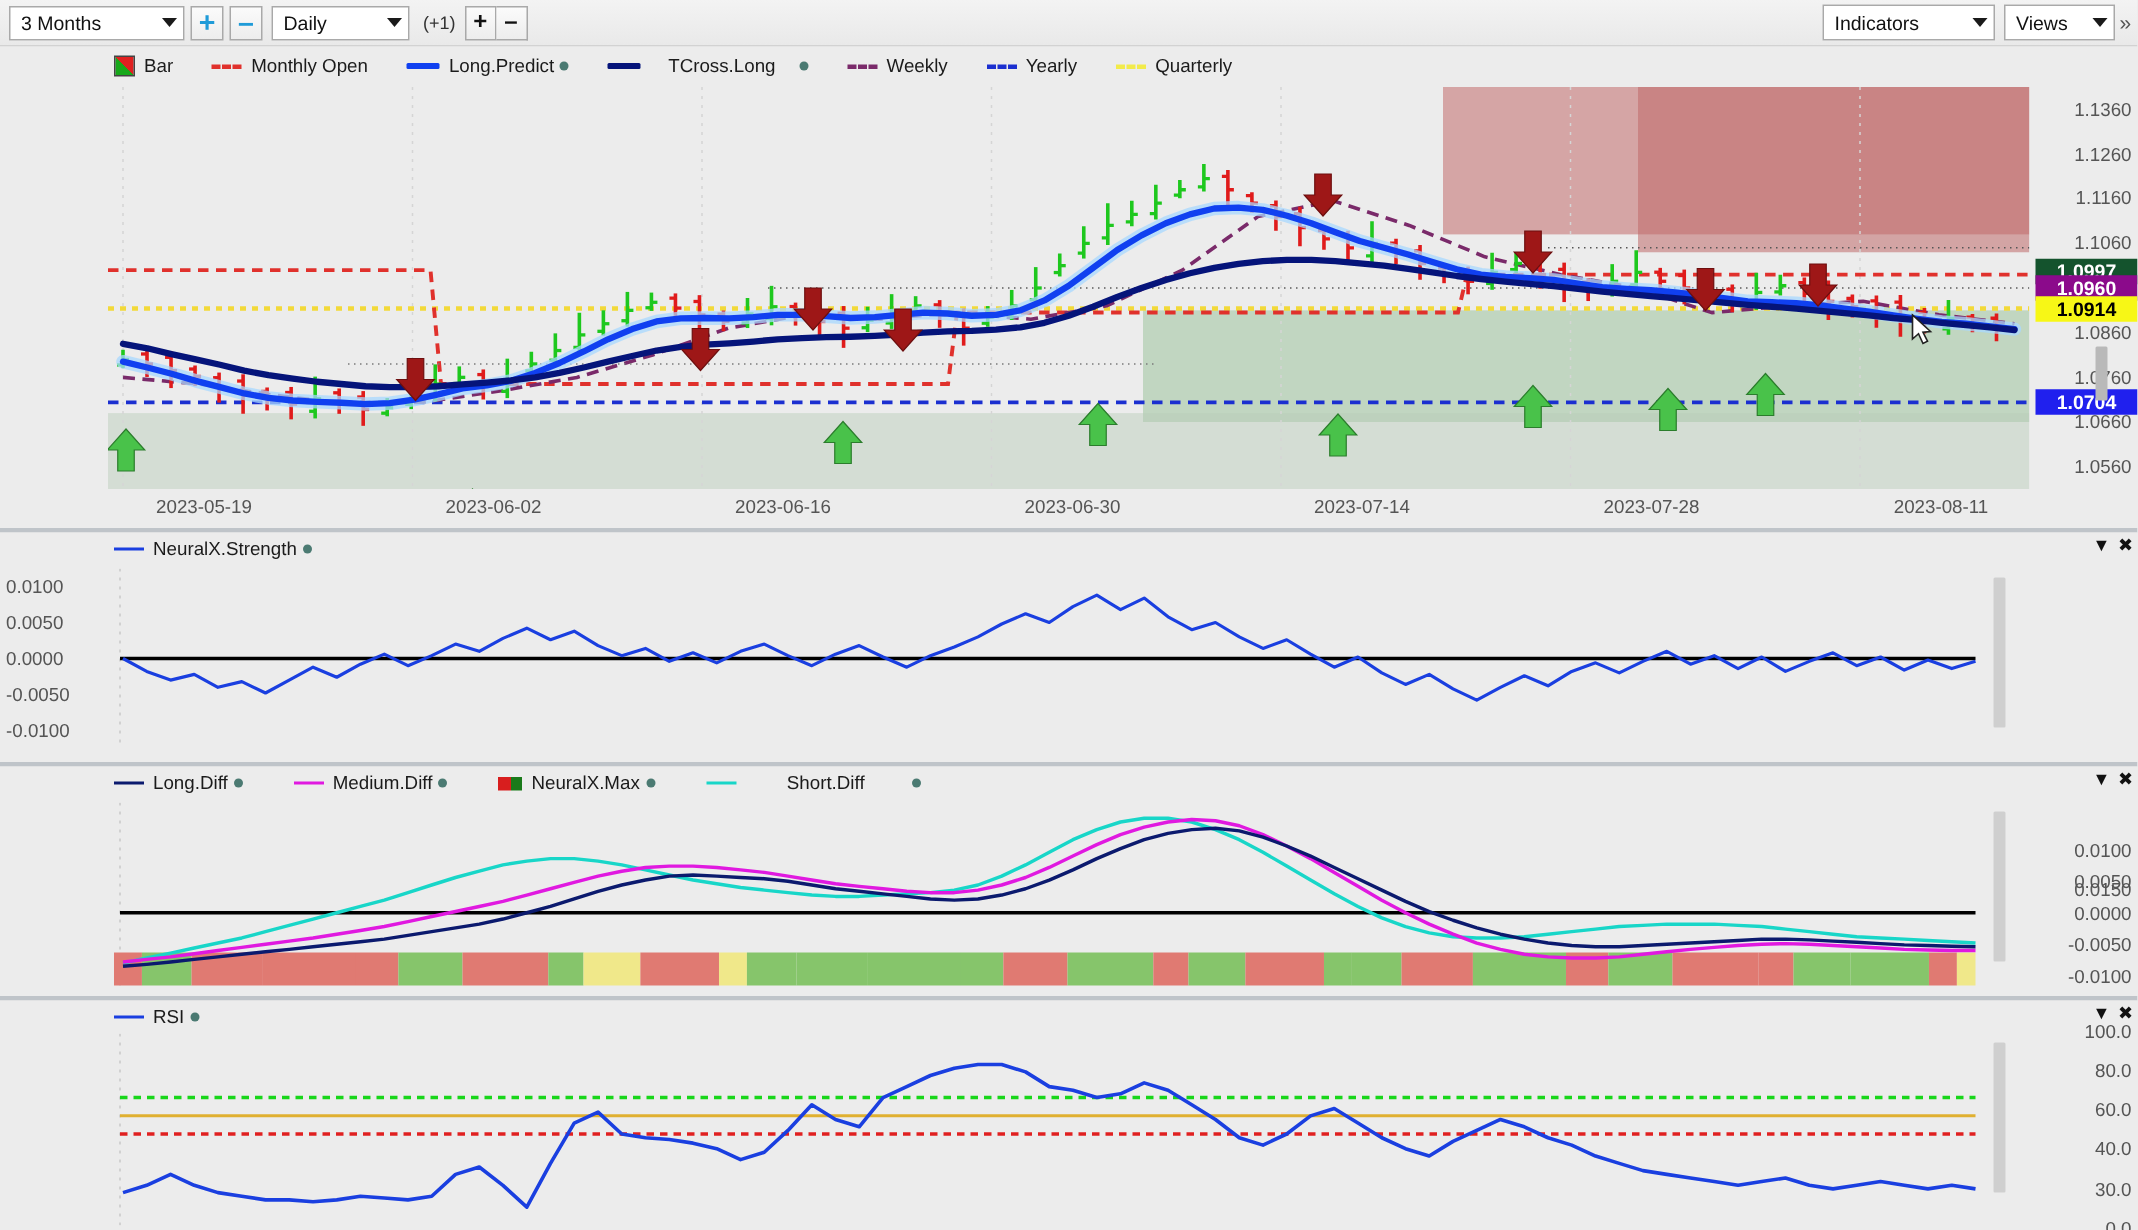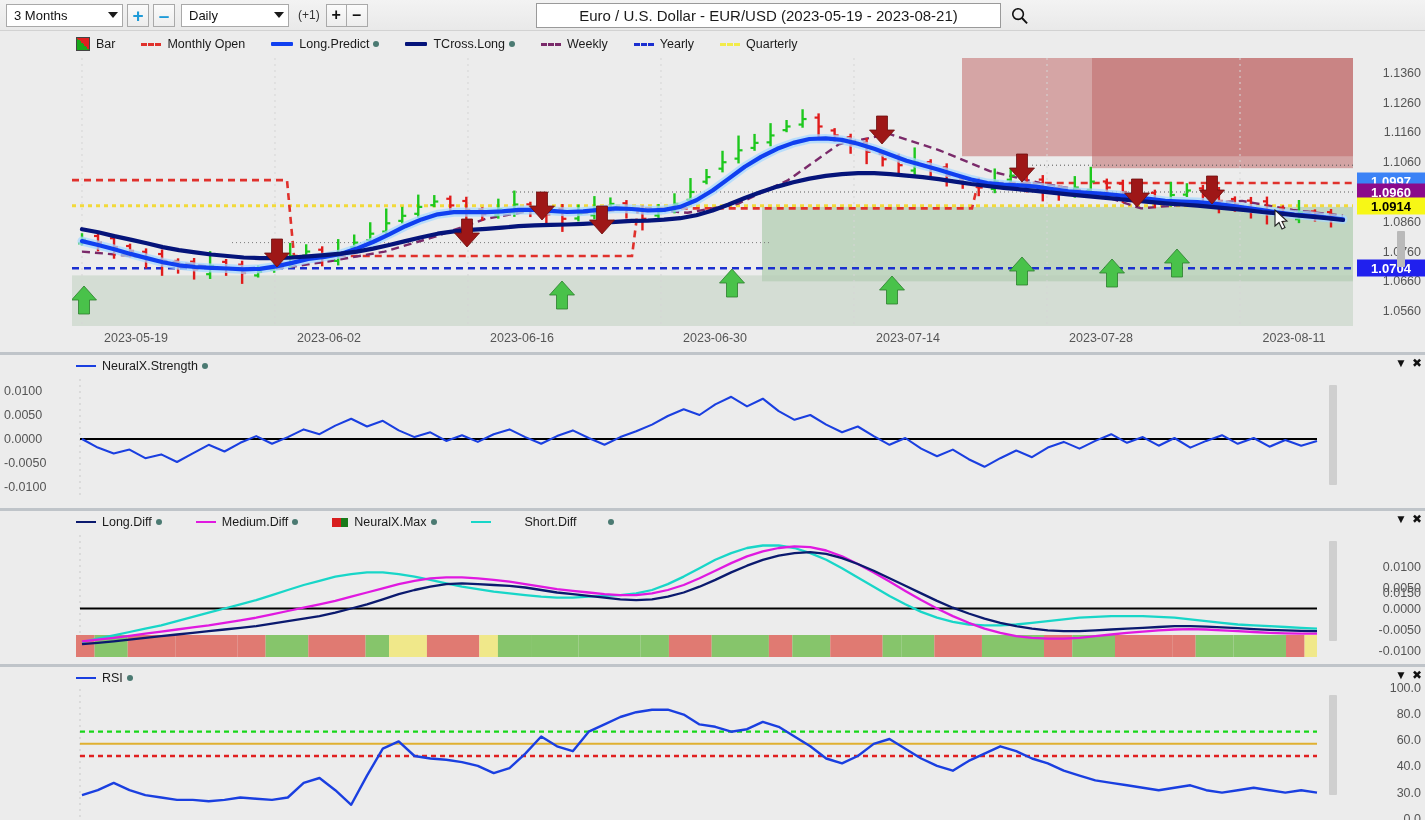--- a/index.html
+++ b/index.html
@@ -25,21 +25,21 @@
     font-size: 13px; color: #111; padding: 0 4px 0 7px;
     position: relative;
   }
   .combo .lbl { white-space: nowrap; text-align: center; }
   .caret {
     width: 0; height: 0; margin-left: 10px;
     border-left: 5px solid transparent; border-right: 5px solid transparent;
     border-top: 6px solid #1a1a1a;
   }
   #tf-combo { margin-left: 6px; width: 117px; }
-  #interval-combo { margin-left: 6px; width: 108px; }
+  #interval-combo { margin-left: 6px; width: 92px; }
   .sqbtn {
     width: 22px; height: 23px; margin-left: 4px;
     background: linear-gradient(#fbfbfb,#ededed); border: 1px solid #a9a9a9;
     display: flex; align-items: center; justify-content: center;
     font-size: 16px; font-weight: bold; line-height: 1; color: #111;
     cursor: pointer;
   }
   .sqbtn.blue { color: #1f9bd8; font-size: 19px; }
   .plusminus-pair { display: flex; margin-left: 6px; }
   .plusminus-pair .sqbtn { margin-left: 0; width: 21px; }
@@ -111,28 +111,32 @@
     <div class="combo" id="interval-combo">
       <span class="lbl">Daily</span>
       <span class="caret"></span>
     </div>
     <span class="plus-count">(+1)</span>
     <div class="plusminus-pair">
       <div class="sqbtn">+</div>
       <div class="sqbtn">–</div>
     </div>
 
-    <div class="title-wrap">
-      <div class="title-box">Euro / U.S. Dollar - EUR/USD (2023-05-19 - 2023-08-21)</div>
-      <svg class="search-ico" viewBox="0 0 20 20">
-        <circle cx="8.5" cy="8.5" r="5.6" fill="none" stroke="#111" stroke-width="1.7"></circle>
-        <line x1="12.6" y1="12.6" x2="18" y2="18.2" stroke="#111" stroke-width="2"></line>
-      </svg>
-    </div>
-
+
+    <div class="right-tools">
+      <div class="combo" id="indicators-combo">
+        <span class="lbl">Indicators</span>
+        <span class="caret"></span>
+      </div>
+      <div class="combo" id="views-combo">
+        <span class="lbl">Views</span>
+        <span class="caret"></span>
+      </div>
+      <span class="tool-ellipsis">»</span>
+    </div>
   </div>
 
   <div class="panel" id="panel-price" style="top:31px;height:324px;width:1425px;">
 
     <div class="legend" id="legend-price" style="left:76px;top:6px;">
         <div class="legend-item" style="margin-right: 26px;">
           <span class="lkey">
             <span class="sw-bar"></span>
           </span>
           <span>Bar</span>
@@ -143,21 +147,21 @@
           </span>
           <span>Monthly Open</span>
         </div>
         <div class="legend-item" style="margin-right: 26px;">
           <span class="lkey">
             <span class="sw-solid" style="background: rgb(16, 64, 240);"></span>
           </span>
           <span>Long.Predict</span>
           <span class="dot-opt"></span>
         </div>
-        <div class="legend-item" style="margin-right: 26px;">
+        <div class="legend-item" style="margin-right: 26px; gap: 12px;">
           <span class="lkey">
             <span class="sw-solid" style="background: rgb(5, 20, 122);"></span>
           </span>
           <span>TCross.Long</span>
           <span class="dot-opt"></span>
         </div>
         <div class="legend-item" style="margin-right: 26px;">
           <span class="lkey">
             <span class="sw-dash" style="border-top-color: rgb(122, 42, 106);"></span>
           </span>
@@ -495,21 +499,21 @@
 
     <div class="axis-right" id="axis-price" style="top:27px;height:268px;">
         <div class="axis-lbl" style="top: 14.8889px;">1.1360</div>
         <div class="axis-lbl" style="top: 44.6667px;">1.1260</div>
         <div class="axis-lbl" style="top: 74.4444px;">1.1160</div>
         <div class="axis-lbl" style="top: 104.222px;">1.1060</div>
         <div class="axis-lbl" style="top: 163.778px;">1.0860</div>
         <div class="axis-lbl" style="top: 193.556px;">1.0760</div>
         <div class="axis-lbl" style="top: 223.333px;">1.0660</div>
         <div class="axis-lbl" style="top: 253.111px;">1.0560</div>
-        <div class="price-tag" style="top: 122.982px; background: #3b82f6; color: rgb(255, 255, 255);">1.0997</div>
+        <div class="price-tag" style="top: 122.982px; background: #14532d; color: rgb(255, 255, 255);">1.0997</div>
         <div class="price-tag" style="top: 134px; background: rgb(139, 10, 139); color: rgb(255, 255, 255);">1.0960</div>
         <div class="price-tag" style="top: 147.698px; background: rgb(247, 247, 22); color: rgb(0, 0, 0);">1.0914</div>
         <div class="price-tag" style="top: 210.231px; background: rgb(32, 32, 238); color: rgb(255, 255, 255);">1.0704</div>
       </div>
 
     <div id="xaxis-price" style="position:absolute;left:0;top:300px;width:1353px;height:18px;margin-left:40px;">
         <div class="xaxis-lbl" style="left: 96px; top: 0px;">2023-05-19</div>
         <div class="xaxis-lbl" style="left: 289px; top: 0px;">2023-06-02</div>
         <div class="xaxis-lbl" style="left: 482px; top: 0px;">2023-06-16</div>
         <div class="xaxis-lbl" style="left: 675px; top: 0px;">2023-06-30</div>

